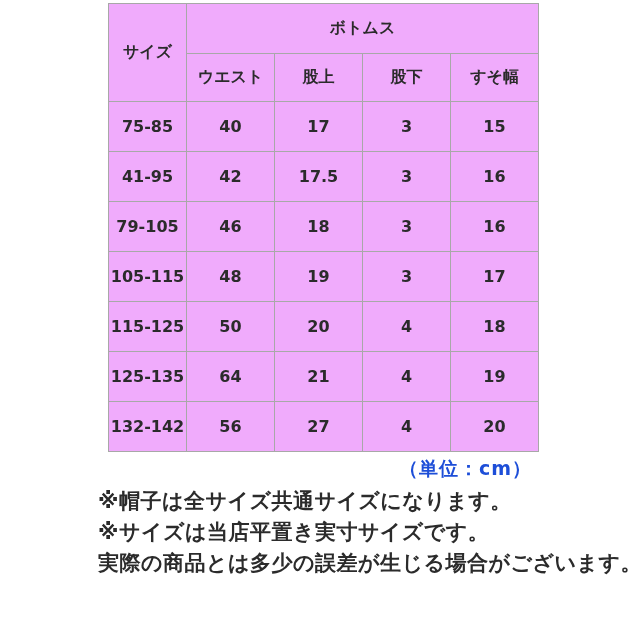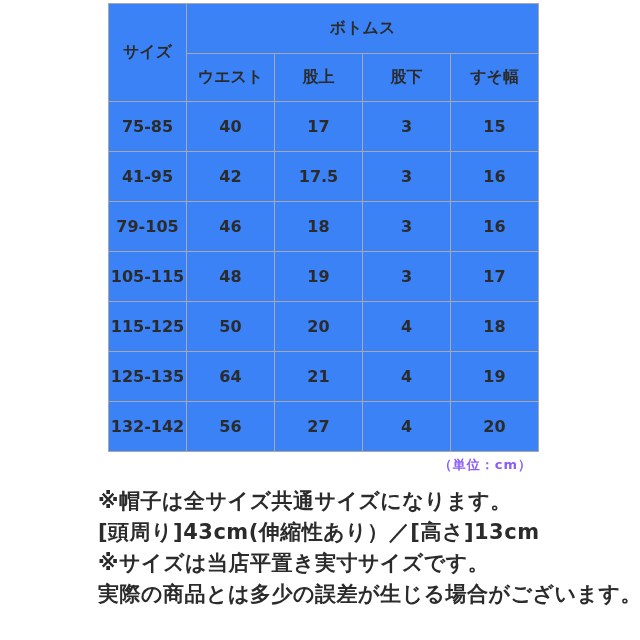--- a/index.html
+++ b/index.html
@@ -28,35 +28,35 @@
     font-size: 16px;
     color: #2b2b2b;
   }
   table.size-table th,
   table.size-table td {
     border: 1px solid #a8a8a8;
     text-align: center;
     vertical-align: middle;
     padding: 0;
     font-weight: 700;
-    background: #3b82f6;
+    background: #f0abfc;
   }
   table.size-table thead tr.group-row { height: 50px; }
   table.size-table thead tr.measure-row { height: 48px; }
   table.size-table tbody tr { height: 50px; }
   col.c-size { width: 78px; }
   col.c-measure { width: 88px; }
   .unit-note {
     position: absolute;
     top: 456px;
     right: 108px;
-    font-size: 13px;
+    font-size: 19px;
     font-weight: 700;
     letter-spacing: 1px;
-    color: #8b5cf6;
+    color: #1d4ed8;
   }
   .notes {
     position: absolute;
     left: 98px;
     top: 486px;
     width: 520px;
     font-size: 21px;
     font-weight: 700;
     line-height: 31px;
     letter-spacing: 0.5px;
@@ -139,18 +139,17 @@
           <td>4</td>
           <td>20</td>
         </tr>
       </tbody>
   </table>
 
   <div class="unit-note">（単位：cm）</div>
 
   <div class="notes">
     <div class="note-line">※帽子は全サイズ共通サイズになります。</div>
-    <div class="note-line">[頭周り]43cm(伸縮性あり）／[高さ]13cm</div>
     <div class="note-line">※サイズは当店平置き実寸サイズです。</div>
     <div class="note-line">実際の商品とは多少の誤差が生じる場合がございます。</div>
   </div>
 
 </div>
 
 </body></html>

